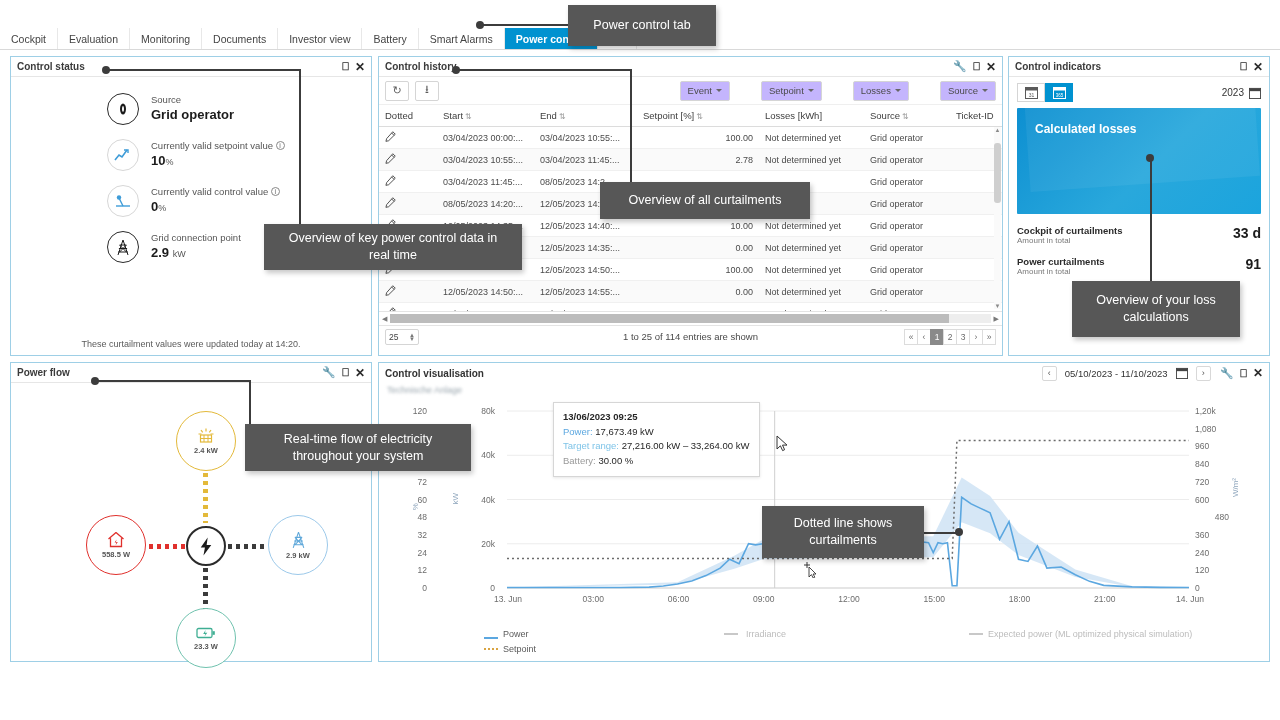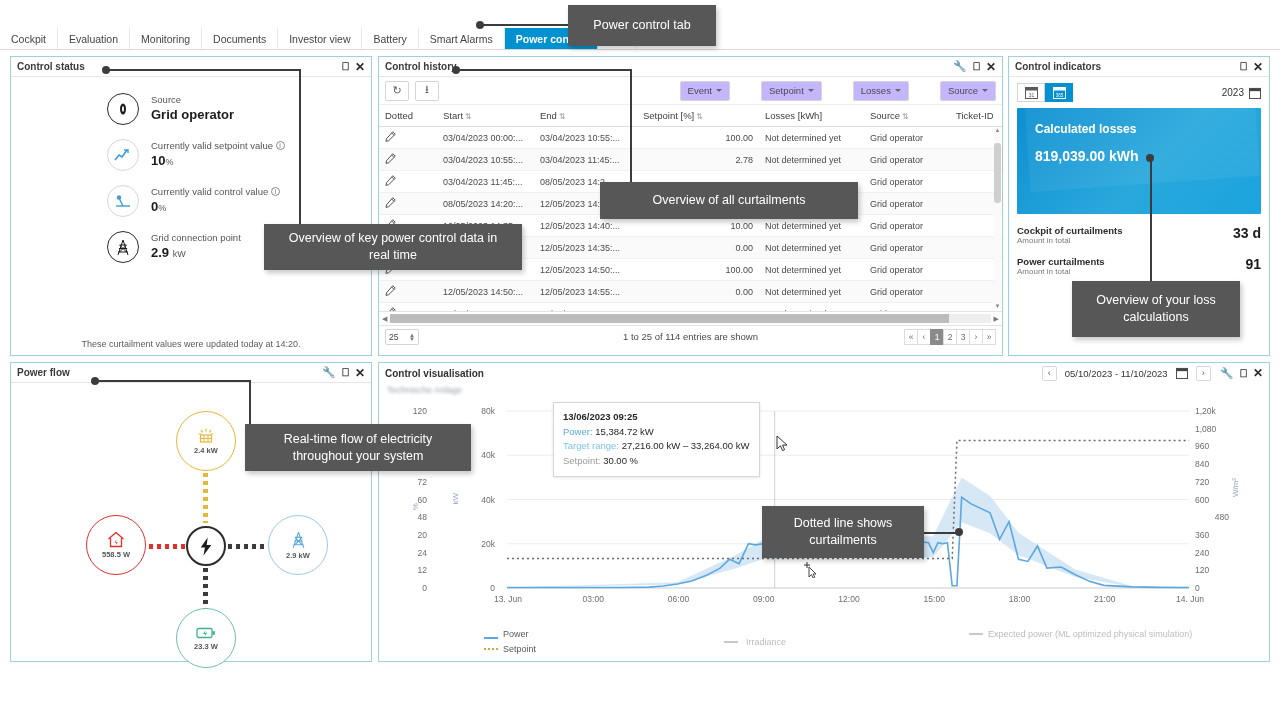--- a/index.html
+++ b/index.html
@@ -552,21 +552,20 @@
       <span>2023</span>
       <svg width="12" height="12" viewBox="0 0 13 13">
           <rect x="0.5" y="1.5" width="12" height="11" fill="none" stroke="#444"></rect>
           <rect x="0.5" y="1.5" width="12" height="3" fill="#444"></rect>
         </svg>
     </div>
   </div>
 
   <div class="tile">
     <div class="tile-lab">Calculated losses</div>
-    <div class="tile-val">819,039.00 kWh</div>
   </div>
 
   <div class="kpi">
     <div class="kpi-l">
       <div class="kpi-t">Cockpit of curtailments</div>
       <div class="kpi-s">Amount in total</div>
     </div>
     <div class="kpi-v">33 d</div>
   </div>
   <div class="kpi">
@@ -655,21 +654,21 @@
   <div class="chart-wrap">
 
     <div id="ax-pct">
         <div class="ax-lab" style="left: 20px; width: 28px; top: 13px;">120</div>
         <div class="ax-lab" style="left: 20px; width: 28px; top: 30.7px;">108</div>
         <div class="ax-lab" style="left: 20px; width: 28px; top: 48.4px;">96</div>
         <div class="ax-lab" style="left: 20px; width: 28px; top: 66.1px;">84</div>
         <div class="ax-lab" style="left: 20px; width: 28px; top: 83.8px;">72</div>
         <div class="ax-lab" style="left: 20px; width: 28px; top: 101.5px;">60</div>
         <div class="ax-lab" style="left: 20px; width: 28px; top: 119.2px;">48</div>
-        <div class="ax-lab" style="left: 20px; width: 28px; top: 136.9px;">20</div>
+        <div class="ax-lab" style="left: 20px; width: 28px; top: 136.9px;">32</div>
         <div class="ax-lab" style="left: 20px; width: 28px; top: 154.6px;">24</div>
         <div class="ax-lab" style="left: 20px; width: 28px; top: 172.3px;">12</div>
         <div class="ax-lab" style="left: 20px; width: 28px; top: 190px;">0</div>
       </div>
     <div id="ax-kw">
         <div class="ax-lab" style="left: 88px; width: 28px; top: 13px;">80k</div>
         <div class="ax-lab" style="left: 88px; width: 28px; top: 57.25px;">40k</div>
         <div class="ax-lab" style="left: 88px; width: 28px; top: 101.5px;">40k</div>
         <div class="ax-lab" style="left: 88px; width: 28px; top: 145.75px;">20k</div>
         <div class="ax-lab" style="left: 88px; width: 28px; top: 190px;">0</div>
@@ -716,43 +715,43 @@
       </svg>
 
     <div class="legend" style="left:105px; bottom:24px;align-items:flex-end;">
       <span class="lgswatch"></span>
       <span>Power</span>
     </div>
     <div class="legend" style="left:105px; bottom:9px;">
       <span class="lgswatch dotted"></span>
       <span>Setpoint</span>
     </div>
-    <div class="legend" style="left:345px; bottom:16px;gap:8px;">
+    <div class="legend" style="left:345px; bottom:24px;gap:8px;">
       <span class="lgswatch grey"></span>
       <span style="color:#bcbcbc;">Irradiance</span>
     </div>
     <div class="legend" style="left:590px; bottom:24px;">
       <span class="lgswatch grey"></span>
       <span style="color:#bcbcbc;">Expected power (ML optimized physical simulation)</span>
     </div>
   </div>
 </div>
 
 <div class="tooltip-box">
   <div class="tt-date">13/06/2023 09:25</div>
   <div class="tt-pow">
     <span>Power:</span>
-    <b>15,384.72 kW</b>
+    <b>17,673.49 kW</b>
   </div>
   <div class="tt-tr">
     <span>Target range:</span>
     <b>27,216.00 kW – 33,264.00 kW</b>
   </div>
   <div class="tt-sp">
-    <span>Setpoint:</span>
+    <span>Battery:</span>
     <b>30.00 %</b>
   </div>
 </div>
 
 <svg class="cursor-arrow" style="left:776px;top:435px;" width="13" height="18" viewBox="0 0 13 18">
   <path d="M1 1 L1 14 L4.4 10.8 L6.6 15.6 L8.6 14.7 L6.5 10.1 L11 10.1 Z" fill="#fff" stroke="#333" stroke-width="1"></path>
 </svg>
 <svg class="cursor-arrow" style="left:803px;top:562px;" width="14" height="16" viewBox="0 0 14 16">
   <path d="M4 0 v6 M1 3 h6" stroke="#333" stroke-width="1"></path>
   <path d="M6 5 L6 15 L8.4 12.6 L10.2 16 L11.8 15.2 L10.1 12 L13 12 Z" fill="#fff" stroke="#333" stroke-width="0.9"></path>
@@ -763,21 +762,21 @@
 <div class="callout" style="left:568px;top:5px;width:148px;height:41px;">Power control tab</div>
 
 <div class="leader h" style="left:106px;top:69px;width:194px;"></div>
 <div class="leader v" style="left:299px;top:69px;height:155px;"></div>
 <div class="dot" style="left:102px;top:66px;"></div>
 <div class="callout" style="left:264px;top:224px;width:258px;height:46px;">Overview of key power control data in real time</div>
 
 <div class="leader h" style="left:456px;top:69px;width:175px;"></div>
 <div class="leader v" style="left:630px;top:69px;height:113px;"></div>
 <div class="dot" style="left:452px;top:66px;"></div>
-<div class="callout" style="left:600px;top:182px;width:258px;height:37px;">Overview of all curtailments</div>
+<div class="callout" style="left:600px;top:182px;width:210px;height:37px;">Overview of all curtailments</div>
 
 <div class="leader v" style="left:1150px;top:157px;height:133px;"></div>
 <div class="dot" style="left:1146px;top:154px;"></div>
 <div class="callout" style="left:1072px;top:281px;width:168px;height:56px;">Overview of your loss calculations</div>
 
 <div class="leader h" style="left:95px;top:380px;width:155px;"></div>
 <div class="leader v" style="left:249px;top:380px;height:45px;"></div>
 <div class="dot" style="left:91px;top:377px;"></div>
 <div class="callout" style="left:245px;top:424px;width:226px;height:47px;">Real-time flow of electricity throughout your system</div>
 

